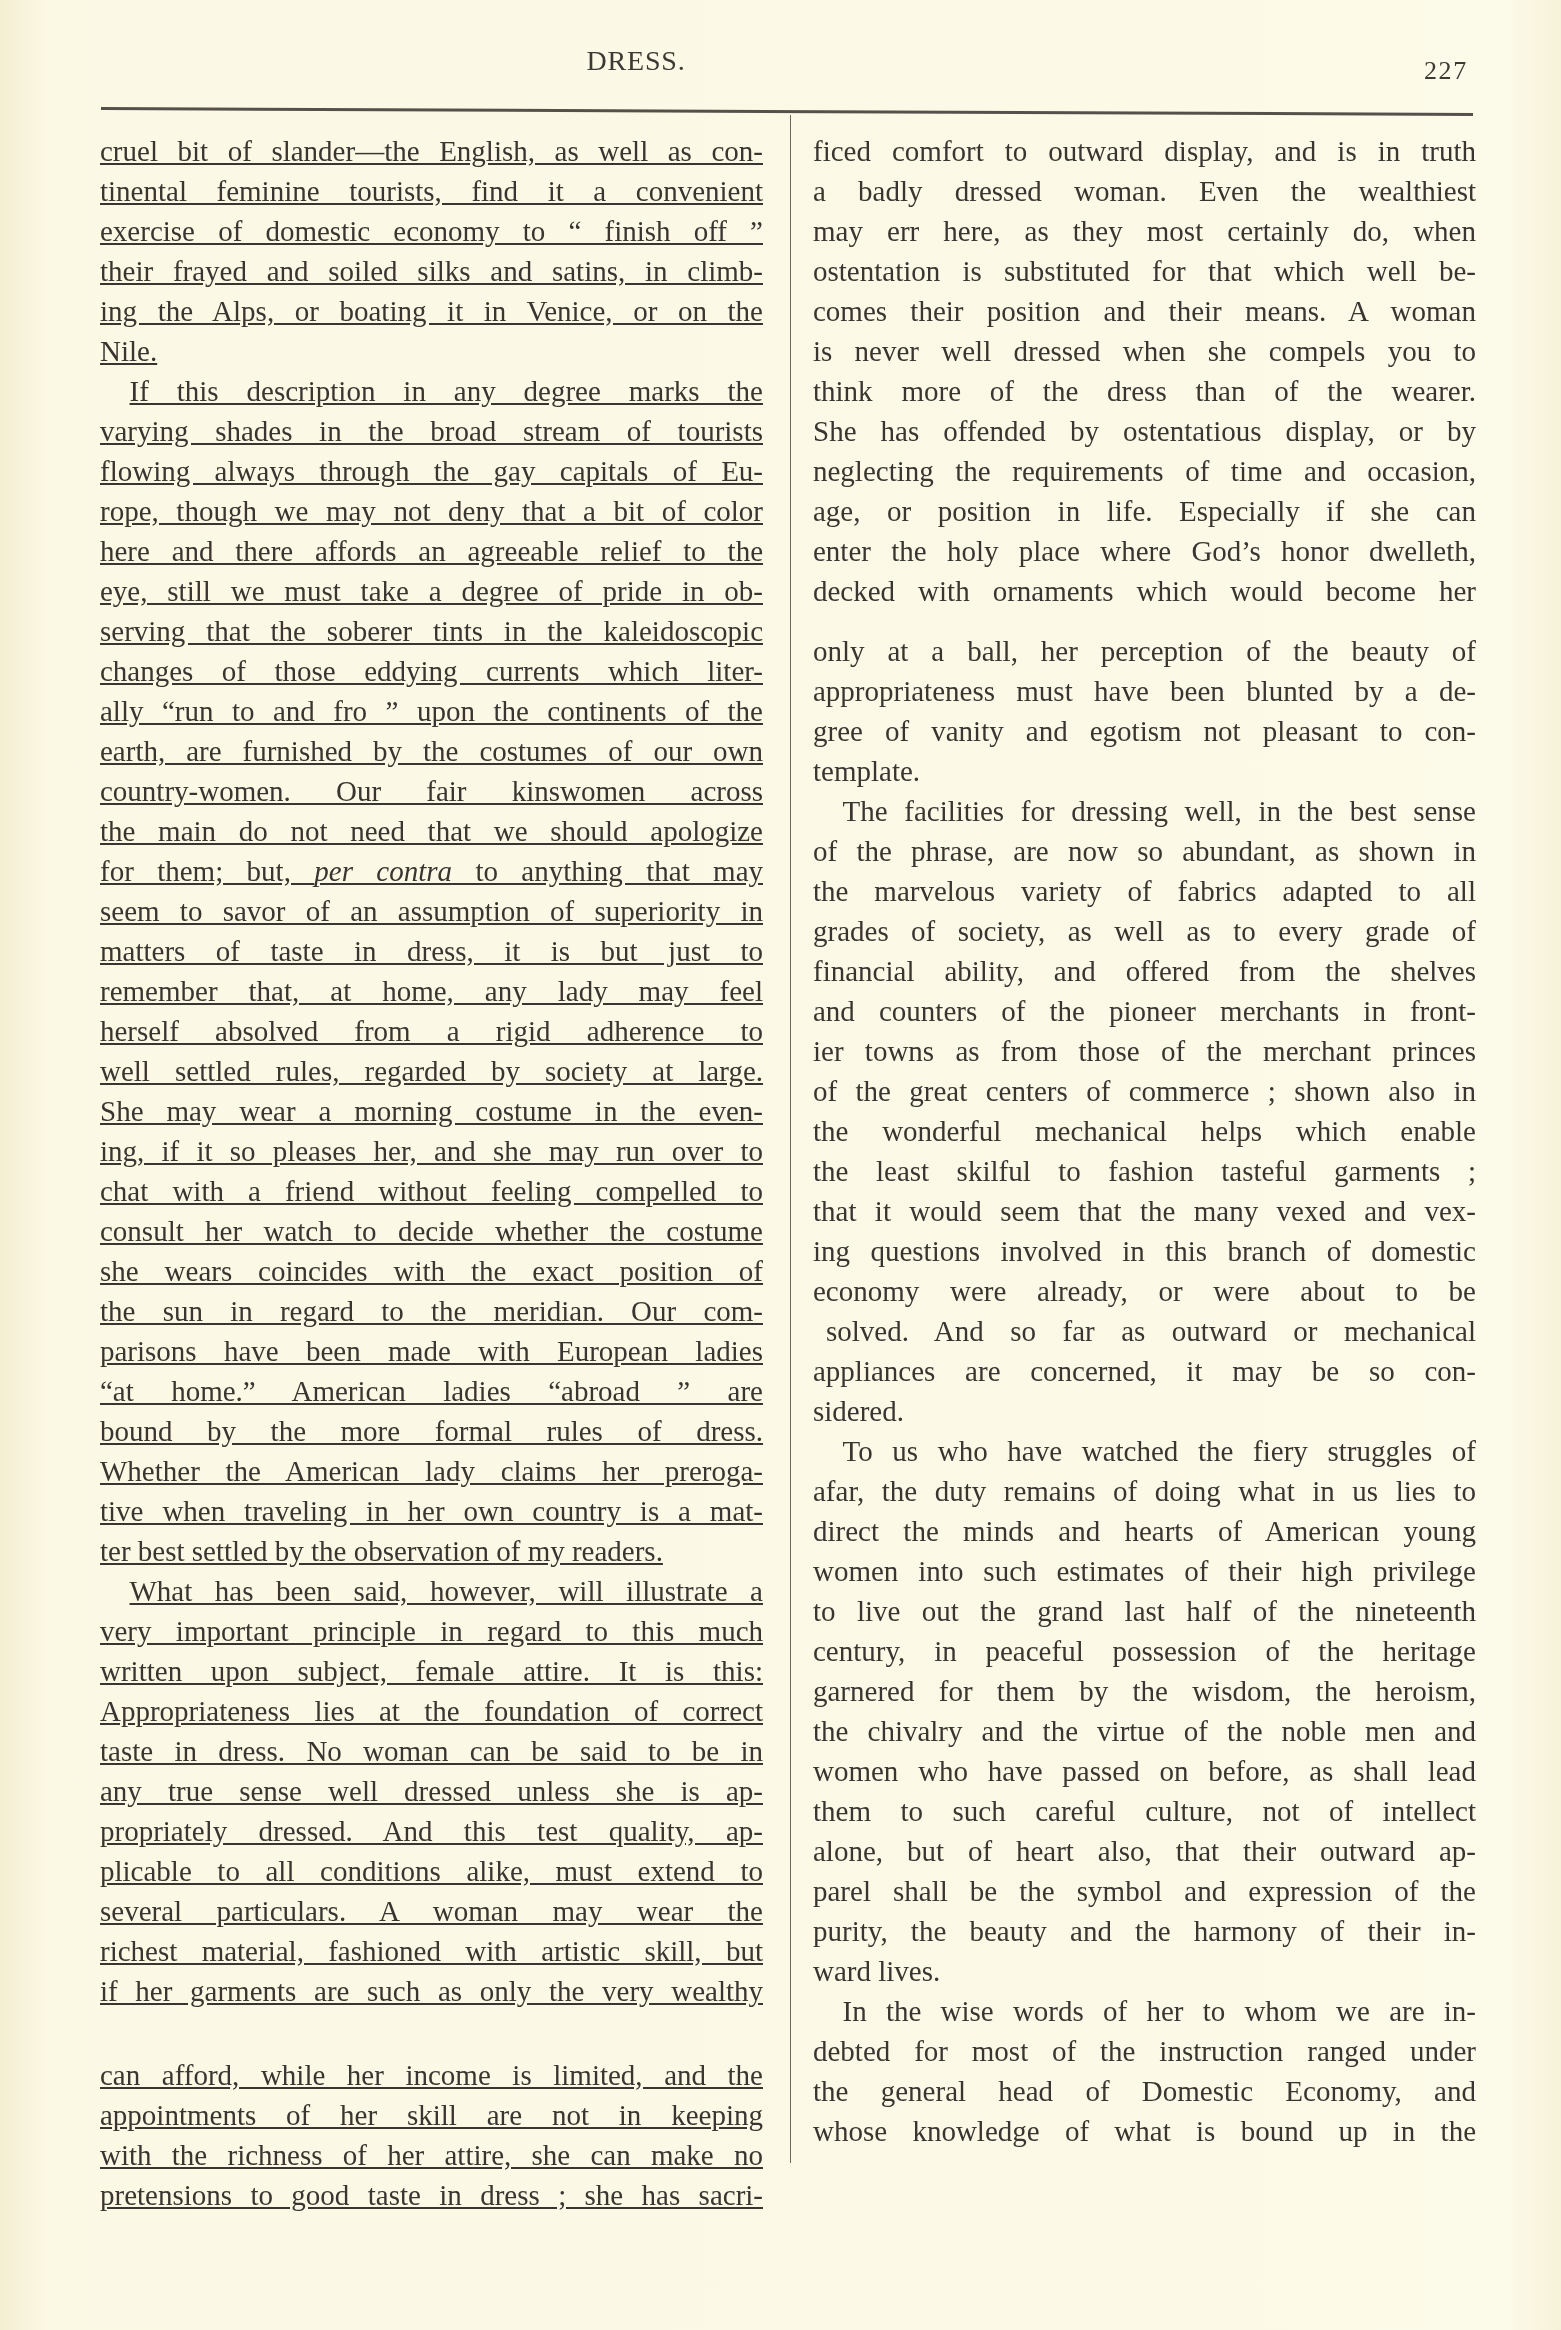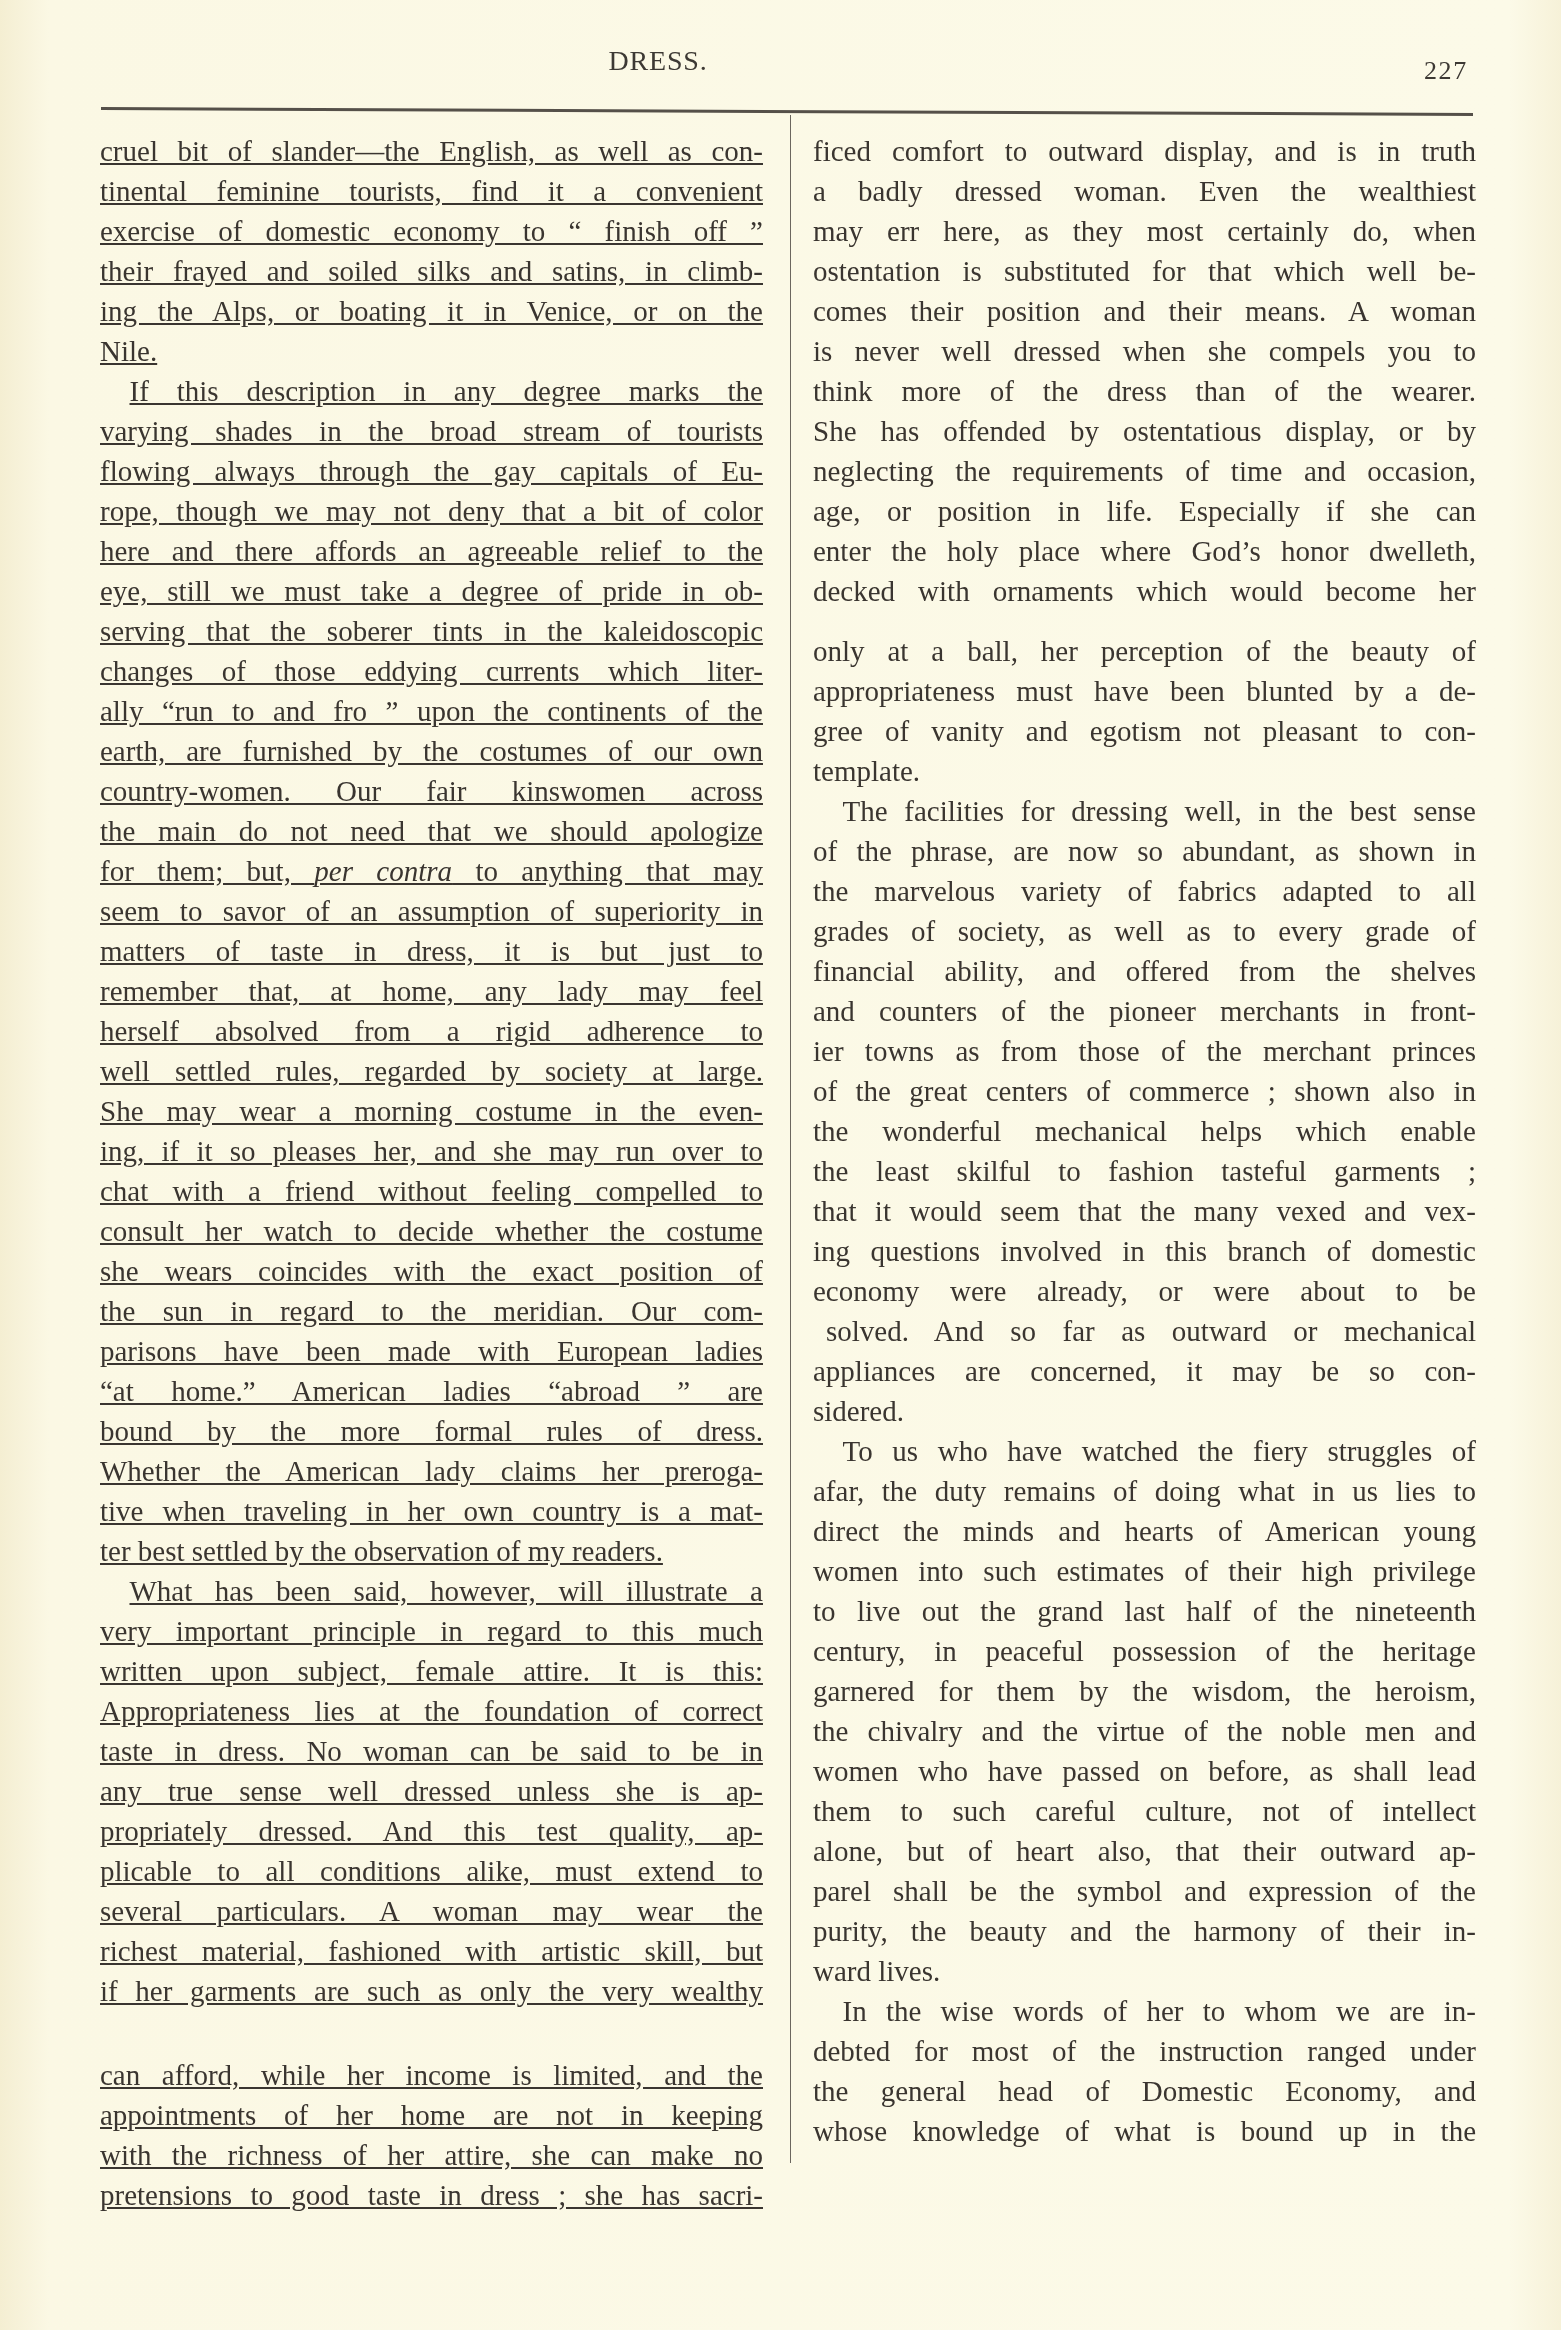--- a/index.html
+++ b/index.html
@@ -1,21 +1,21 @@
 <!DOCTYPE html>
 <html style="font-size:13px"><head>
 <meta charset="utf-8">
 <style>
   html,body{margin:0;padding:0;}
   body{width:1562px;height:2330px;background:#fbf8e4;position:relative;overflow:hidden;
        font-family:"Liberation Serif","DejaVu Serif",serif;color:#3a3530;}
   .page{position:absolute;left:0;top:0;width:1562px;height:2330px;
         background:linear-gradient(90deg,#f4eed2 0px,#fbf8e4 49px,#fcfae8 1510px,#f6f1d8 1562px);}
   .running-head{position:absolute;left:0;width:1272px;top:45px;text-align:center;
-        font-size:28px;letter-spacing:0.8px;color:#3d3934;padding-left:22px;}
+        font-size:28px;letter-spacing:0.8px;color:#3d3934;}
   .folio{position:absolute;left:1424px;top:56px;font-size:26px;color:#3d3934;letter-spacing:1.6px;}
   .rule{position:absolute;left:101px;top:107px;width:1372px;height:2.5px;background:#555049;transform:rotate(0.25deg);transform-origin:left;}
   .divider{position:absolute;left:790px;top:115px;width:0.8px;height:2048px;background:#6b665e;}
   .col{position:absolute;top:131px;width:663px;font-size:29px;line-height:40px;}
   .col.left{left:100px;text-decoration:underline;}
   .col.right{left:813px;}
   .ln{display:block;height:40px;white-space:nowrap;text-align:justify;text-align-last:justify;overflow:hidden;}
   .ln.last{text-align-last:left;}
   .ln.indent{padding-left:29.5px;}
   em{font-style:italic;}
@@ -70,21 +70,21 @@
       <span class="ln" style="white-space: normal;">written upon subject, female attire. It is this:</span>
       <span class="ln" style="white-space: normal;">Appropriateness lies at the foundation of correct</span>
       <span class="ln" style="white-space: normal;">taste in dress. No woman can be said to be in</span>
       <span class="ln" style="white-space: normal;">any true sense well dressed unless she is ap-</span>
       <span class="ln" style="white-space: normal;">propriately dressed. And this test quality, ap-</span>
       <span class="ln" style="white-space: normal;">plicable to all conditions alike, must extend to</span>
       <span class="ln" style="white-space: normal;">several particulars. A woman may wear the</span>
       <span class="ln" style="white-space: normal;">richest material, fashioned with artistic skill, but</span>
       <span class="ln" style="white-space: normal;">if her garments are such as only the very wealthy</span>
       <span class="ln" style="white-space: normal; margin-top: 44px;">can afford, while her income is limited, and the</span>
-      <span class="ln" style="white-space: normal;">appointments of her home are not in keeping</span>
+      <span class="ln" style="white-space: normal;">appointments of her skill are not in keeping</span>
       <span class="ln" style="white-space: normal;">with the richness of her attire, she can make no</span>
       <span class="ln" style="white-space: normal;">pretensions to good taste in dress ; she has sacri-</span>
     </div>
   <div class="col right" id="col-right">
       <span class="ln" style="white-space: normal;">ficed comfort to outward display, and is in truth</span>
       <span class="ln" style="white-space: normal;">a badly dressed woman. Even the wealthiest</span>
       <span class="ln" style="white-space: normal;">may err here, as they most certainly do, when</span>
       <span class="ln" style="white-space: normal;">ostentation is substituted for that which well be-</span>
       <span class="ln" style="white-space: normal;">comes their position and their means. A woman</span>
       <span class="ln" style="white-space: normal;">is never well dressed when she compels you to</span>

